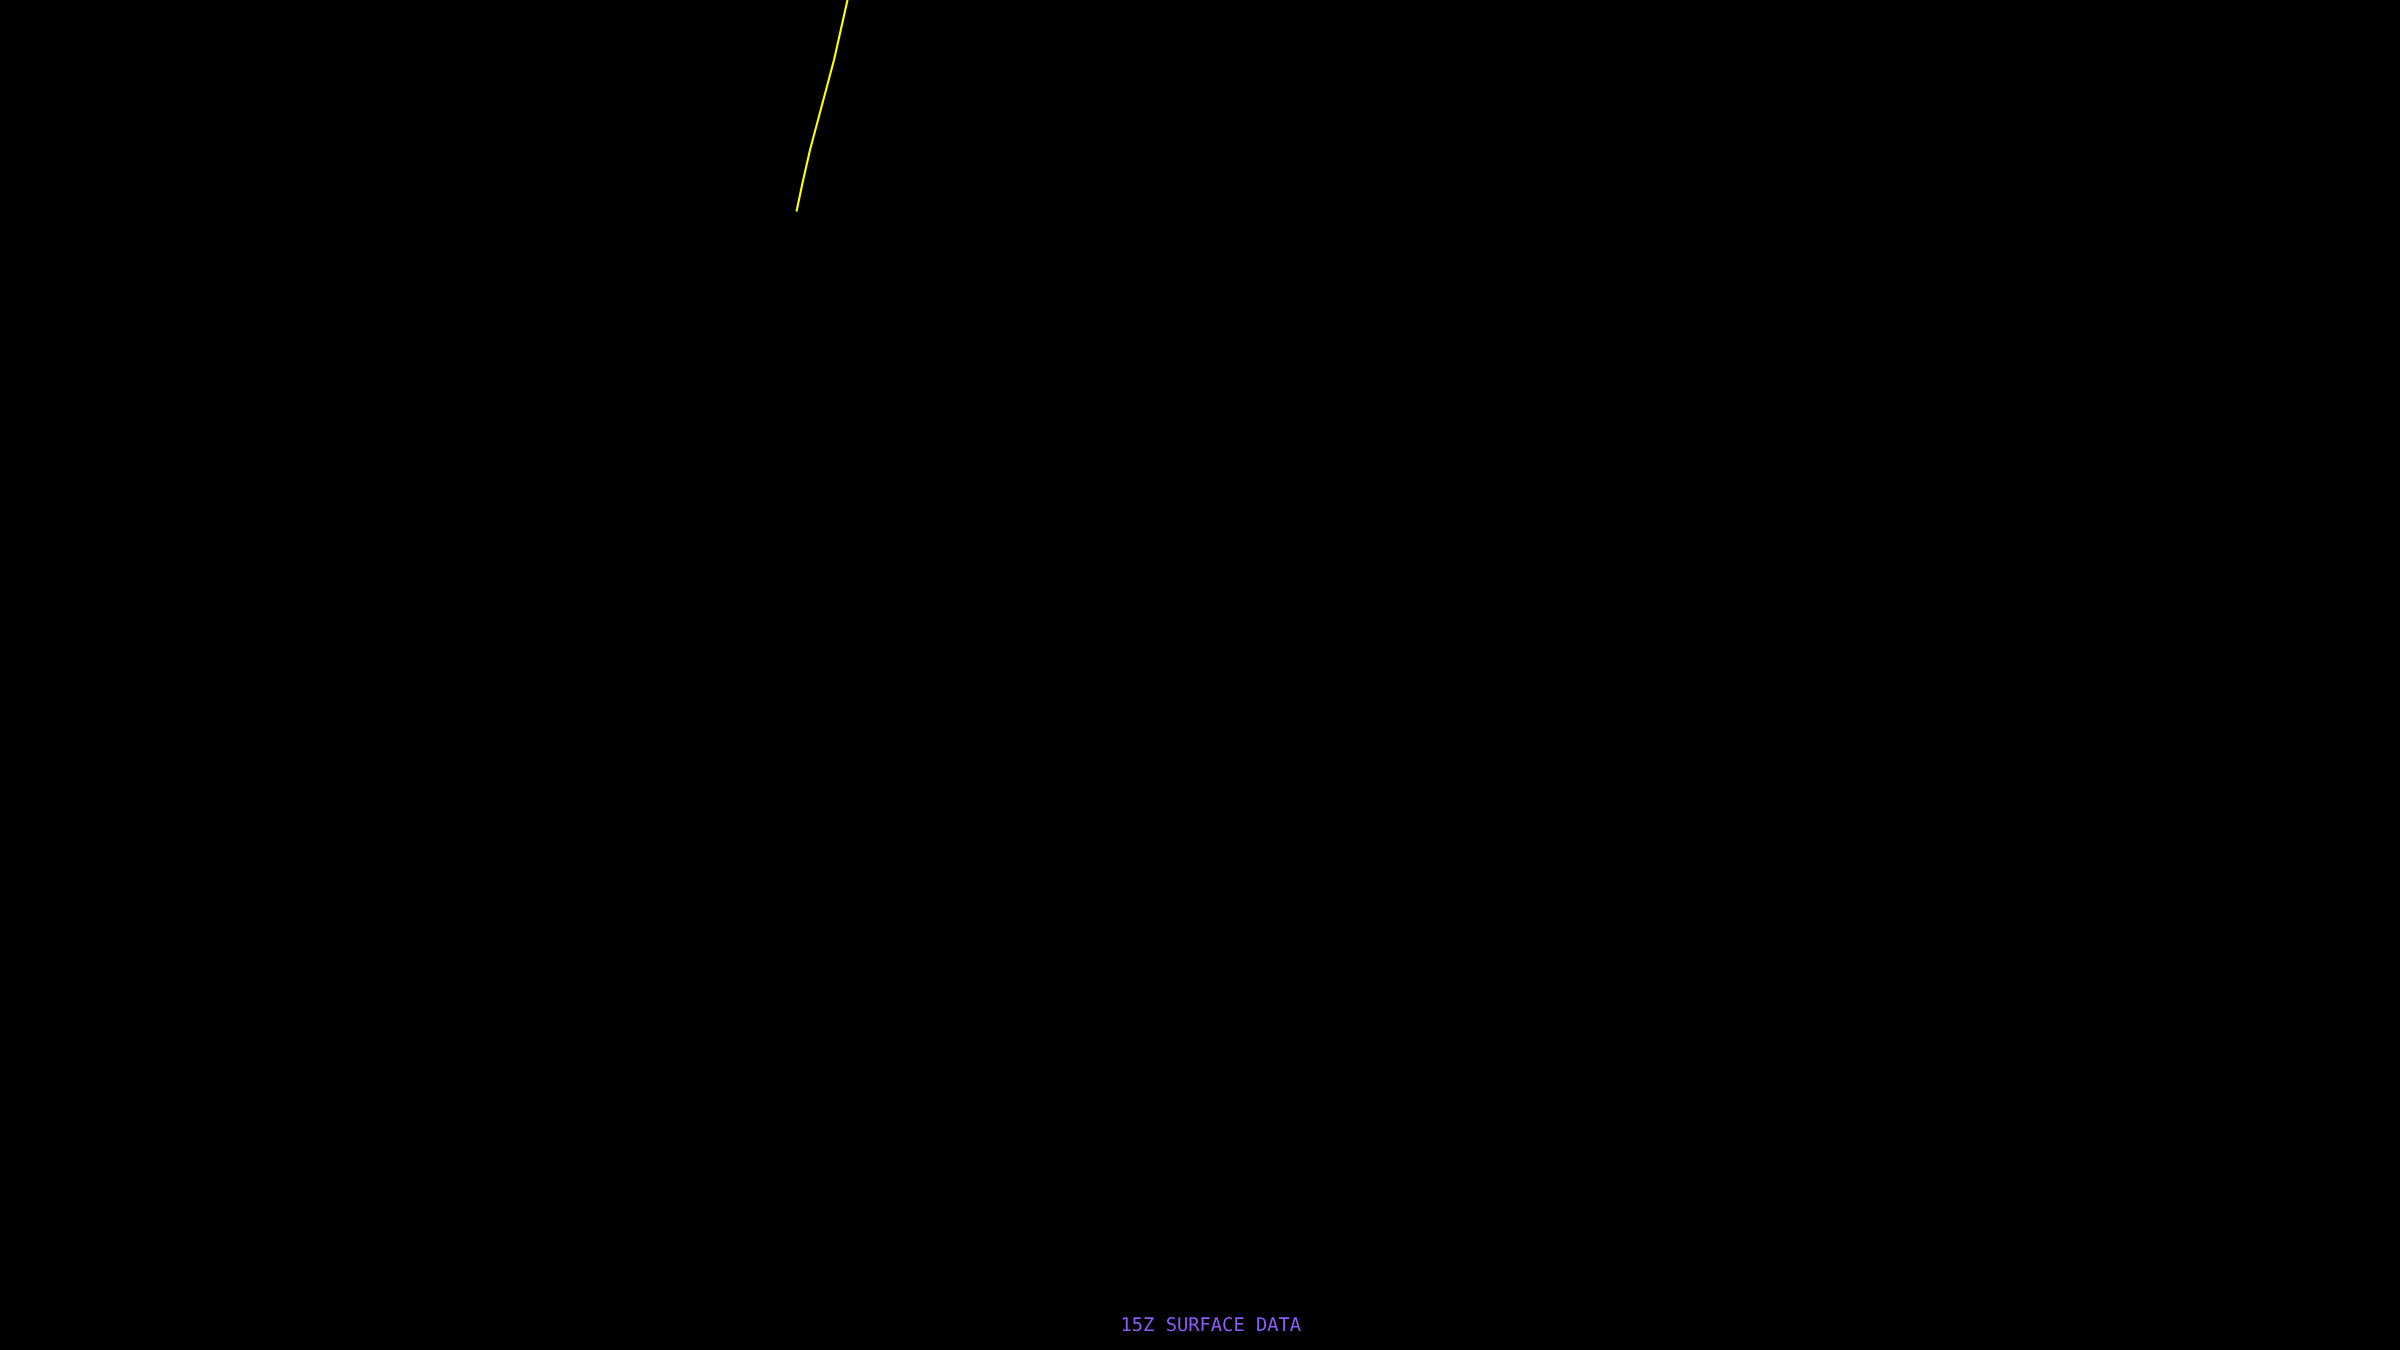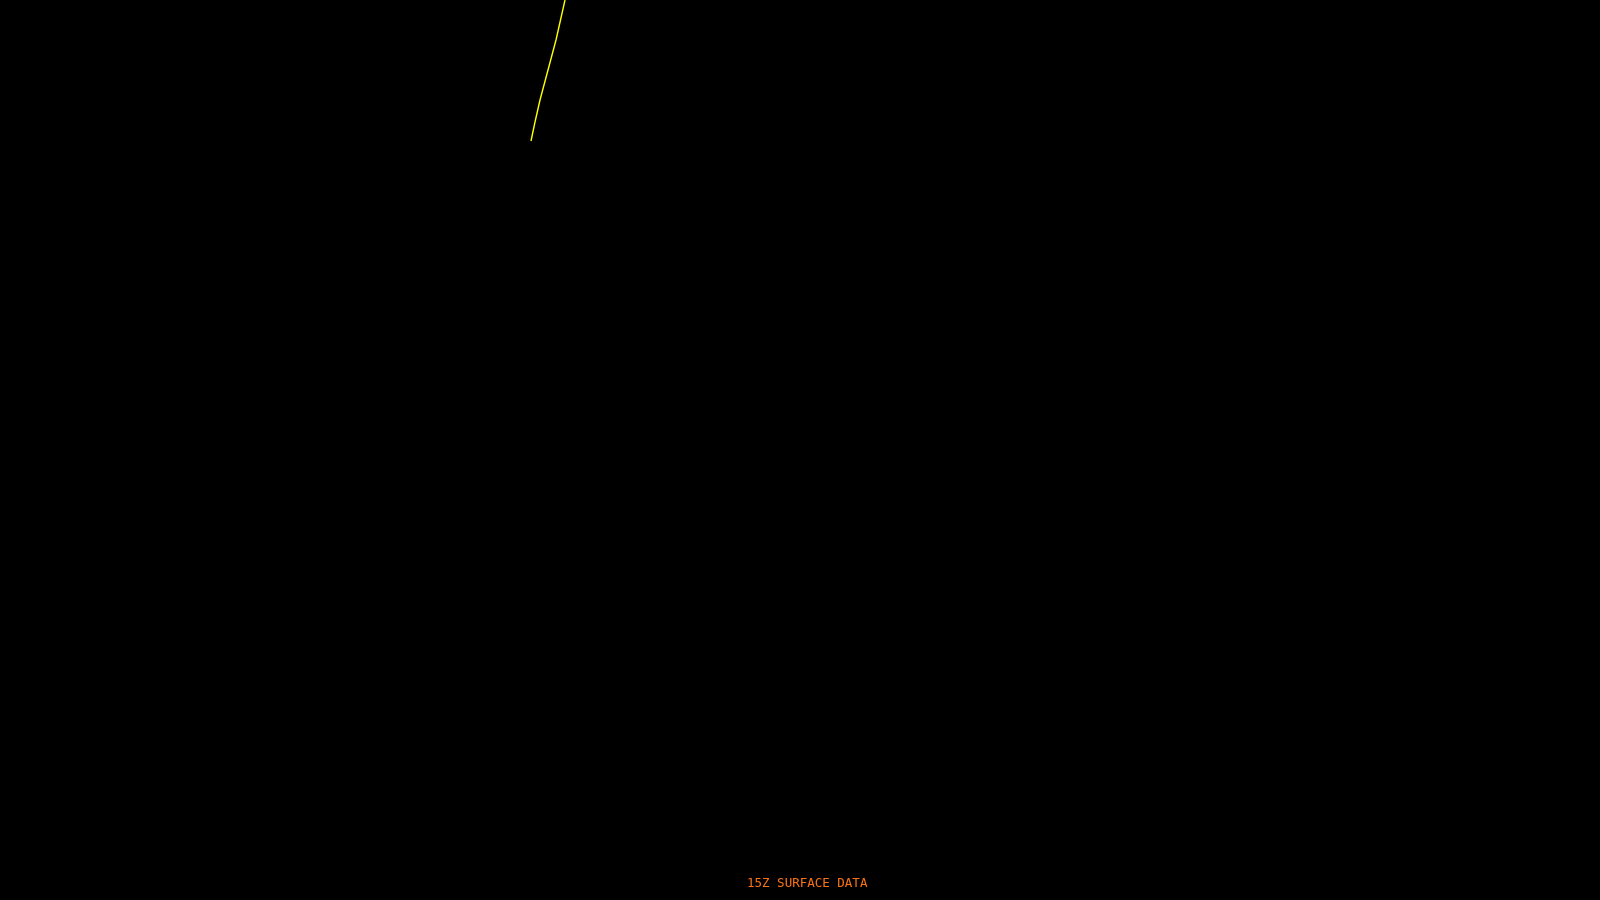--- a/index.html
+++ b/index.html
@@ -41,15 +41,15 @@
 </style>
 </head>
 <body style="background: rgb(0, 0, 0);">
 
 <div class="map-viewport">
 
   <svg class="map-canvas" width="1600" height="900" viewBox="0 0 1600 900" xmlns="http://www.w3.org/2000/svg">
     <polyline fill="none" stroke-linecap="butt" stroke-linejoin="round" points="565,0 556,40 548,70 540,100 535,122 531,141" stroke="#ffff00" stroke-width="1.4"></polyline>
   </svg>
 
-  <div class="map-caption" style="color: #f97316;">15Z SURFACE DATA</div>
+  <div class="map-caption" style="color: #8b5cf6;">15Z SURFACE DATA</div>
 
 </div>
 
 </body></html>

